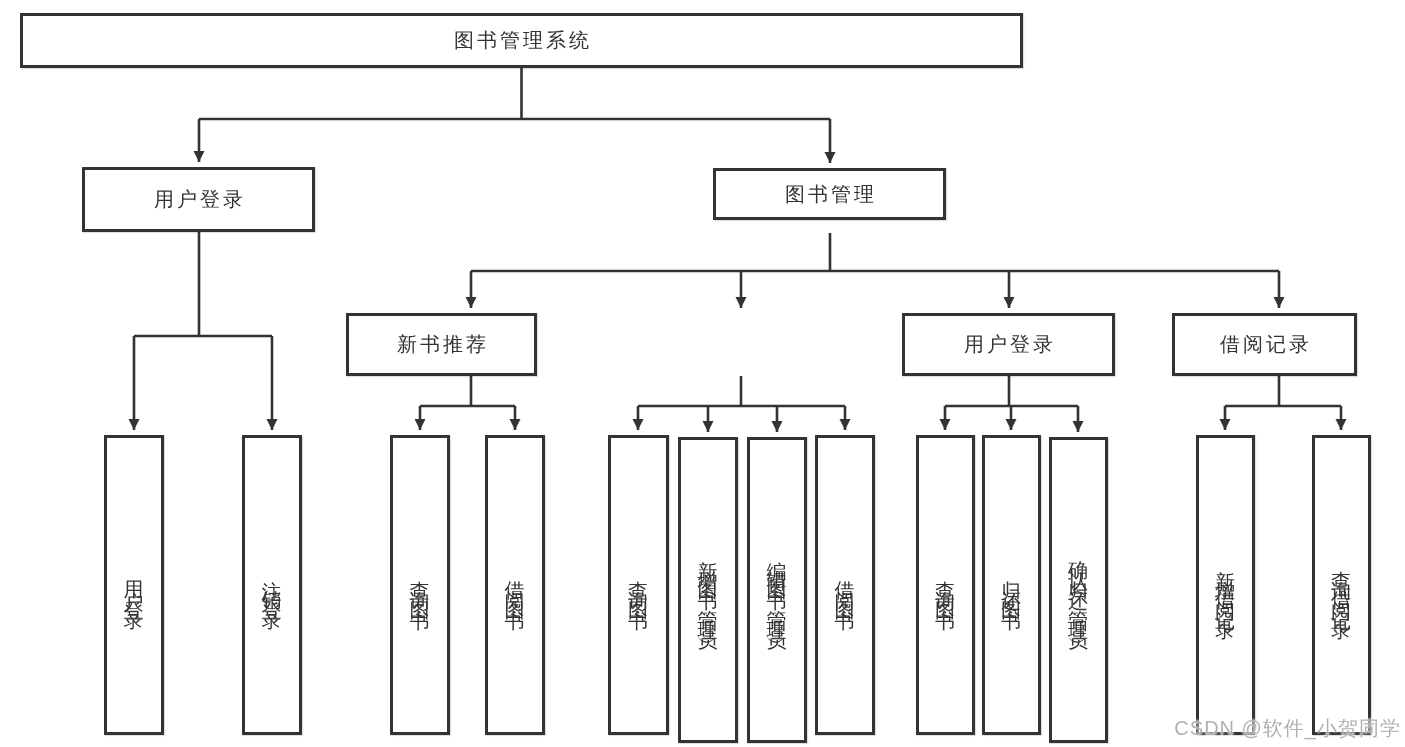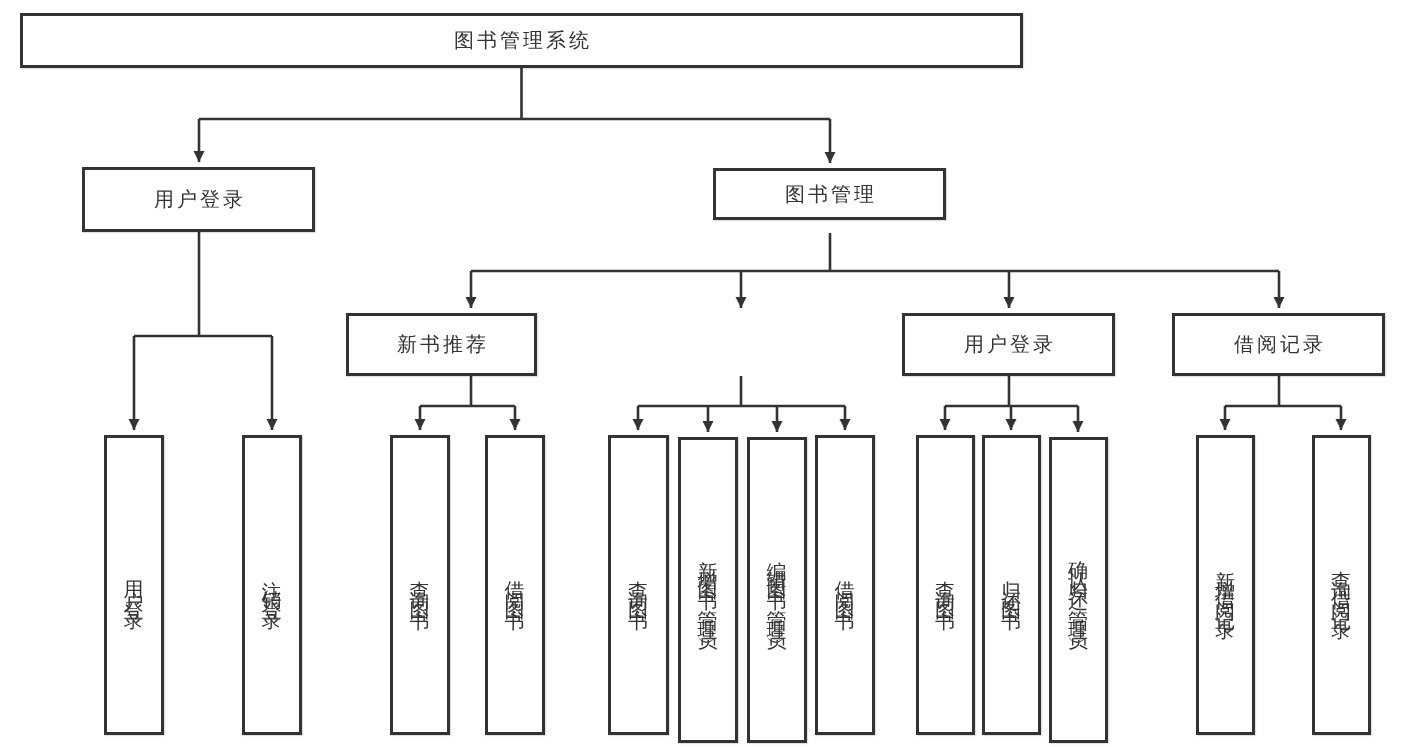--- a/index.html
+++ b/index.html
@@ -102,34 +102,35 @@
     </g>
   </svg>
 
   <div class="box hbox" style="left:20px;top:13px;width:1003px;height:55px">图书管理系统</div>
 
   <div class="box hbox" style="left:82px;top:167px;width:233px;height:65px">用户登录</div>
   <div class="box hbox" style="left:713px;top:168px;width:233px;height:52px">图书管理</div>
 
   <div class="box hbox" style="left:346px;top:313px;width:191px;height:63px">新书推荐</div>
   <div class="box hbox" style="left:902px;top:313px;width:213px;height:63px">用户登录</div>
-  <div class="box hbox" style="left:1172px;top:313px;width:213px;height:63px">借阅记录</div>
+  <div class="box hbox" style="left:1172px;top:313px;width:185px;height:63px">借阅记录</div>
 
   <div class="box vbox" style="left:104px;top:435px;width:60px;height:300px">用户登录</div>
   <div class="box vbox" style="left:242px;top:435px;width:60px;height:300px">注销登录</div>
 
   <div class="box vbox" style="left:390px;top:435px;width:60px;height:300px">查询图书</div>
   <div class="box vbox" style="left:485px;top:435px;width:60px;height:300px">借阅图书</div>
 
   <div class="box vbox" style="left:608px;top:435px;width:61px;height:300px">查询图书</div>
   <div class="box vbox" style="left:678px;top:437px;width:60px;height:306px">新增图书（管理员）</div>
   <div class="box vbox" style="left:747px;top:437px;width:60px;height:306px">编辑图书（管理员）</div>
   <div class="box vbox" style="left:815px;top:435px;width:60px;height:300px">借阅图书</div>
 
   <div class="box vbox" style="left:916px;top:435px;width:59px;height:300px">查询图书</div>
   <div class="box vbox" style="left:982px;top:435px;width:59px;height:300px">归还图书</div>
   <div class="box vbox" style="left:1049px;top:437px;width:59px;height:306px">确认归还（管理员）</div>
 
   <div class="box vbox" style="left:1196px;top:435px;width:59px;height:300px">新增借阅记录</div>
   <div class="box vbox" style="left:1312px;top:435px;width:59px;height:300px">查询借阅记录</div>
 
+  <div class="watermark">CSDN @软件_小贺同学</div>
 
 </div>
 
 </body></html>

